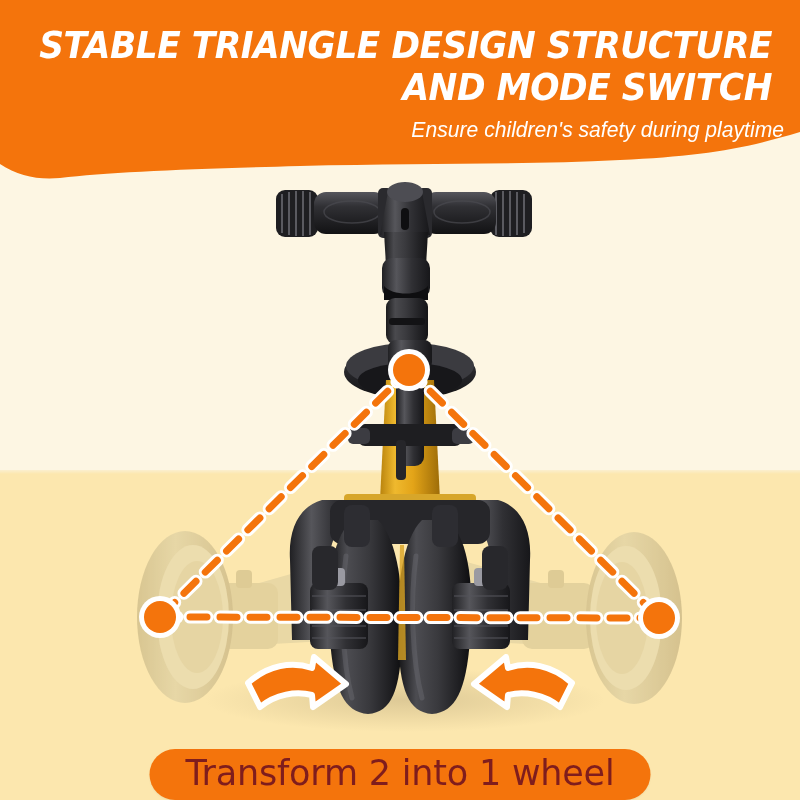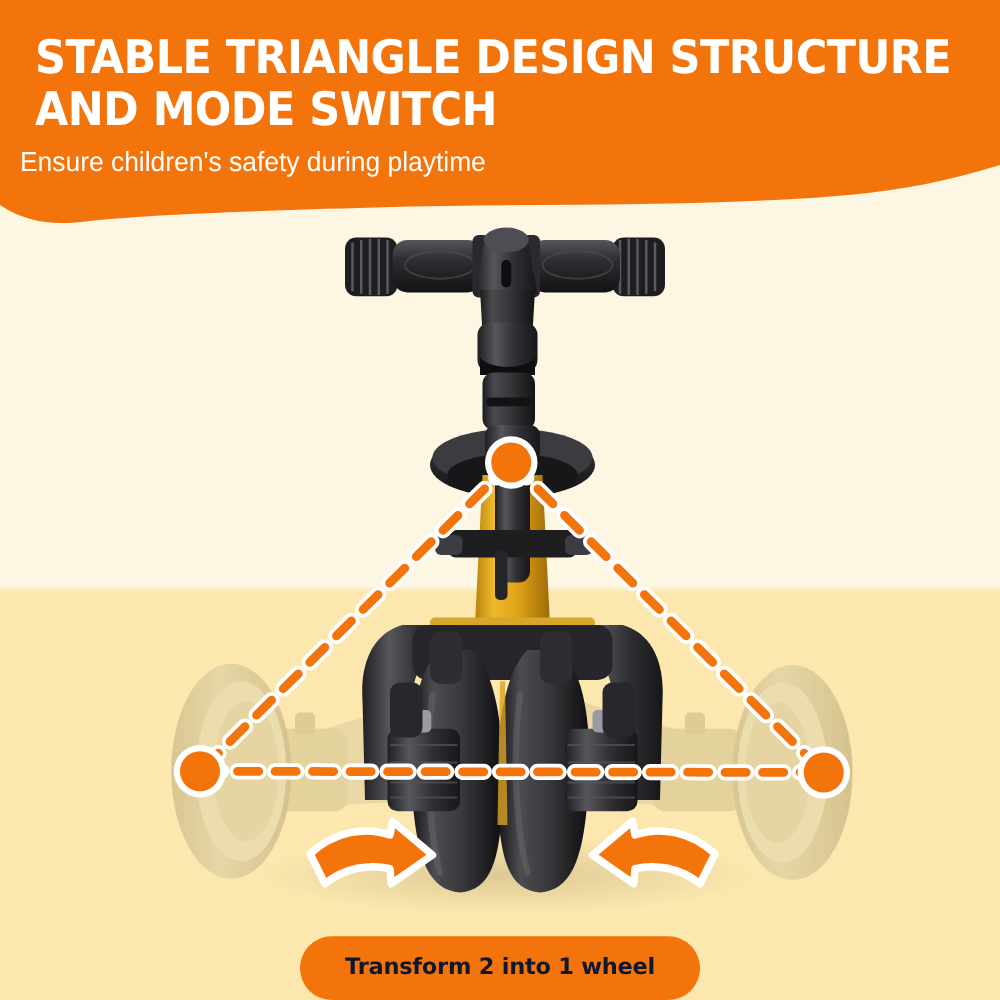--- a/index.html
+++ b/index.html
@@ -44,22 +44,23 @@
     position: absolute;
     left: 0; top: 0;
     width: 800px; height: 190px;
     display: block;
   }
   .banner-text {
     position: absolute;
     left: 0; top: 0;
     width: 800px;
     z-index: 4;
-    text-align: left;
+    text-align: right;
     pointer-events: none;
+    font-style: italic;
   }
   .title-line {
     color: #FFFFFF;
     font-family: "DejaVu Sans", "Liberation Sans", sans-serif;
     font-weight: bold;
     font-size: 37px;
     letter-spacing: -0.5px;
     line-height: 40px;
     transform: scaleX(0.93);
     white-space: nowrap;
@@ -91,24 +92,24 @@
     left: 50%;
     transform: translateX(-50%);
     top: 749px;
     background: #F4740C;
     border-radius: 30px;
     padding: 9px 36px 11px 36px;
     z-index: 6;
     box-shadow: 0 1px 2px rgba(0,0,0,0.06);
   }
   .pill-label {
-    color: #0f172a;
+    color: #7f1d1d;
     font-family: "DejaVu Sans", "Liberation Sans", sans-serif;
-    font-weight: bold;
-    font-size: 18px;
+    font-weight: normal;
+    font-size: 35px;
     line-height: 31px;
     white-space: nowrap;
     letter-spacing: -0.2px;
   }
 </style>
 </head>
 <body>
 
 <div id="page">
 

